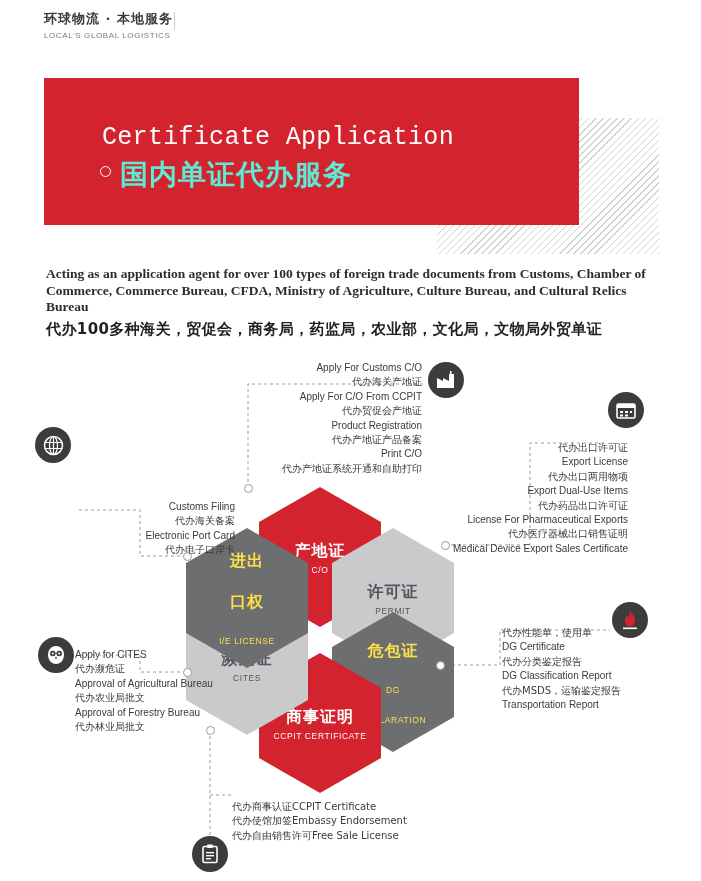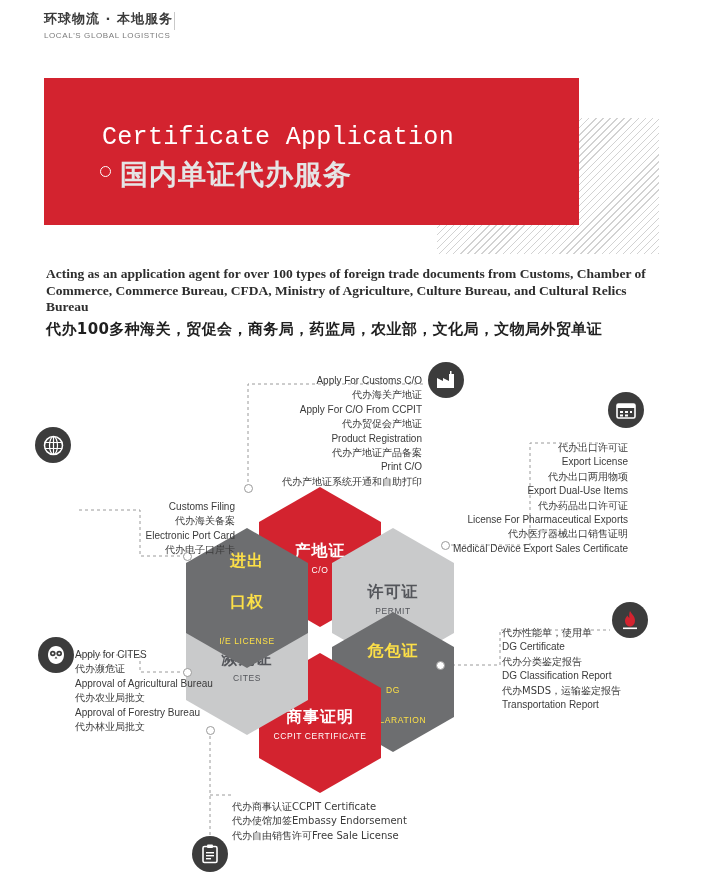--- a/index.html
+++ b/index.html
@@ -84,21 +84,21 @@
     color: #ffffff;
     letter-spacing: 0.3px;
   }
   .banner-cn {
     position: absolute;
     left: 56px;
     top: 78px;
     font-family: "DejaVu Sans", sans-serif;
     font-size: 28px;
     font-weight: bold;
-    color: #e5e5e5;
+    color: #5eead4;
     letter-spacing: 1px;
     white-space: nowrap;
   }
   .banner-bullet {
     display: inline-block;
     width: 9px;
     height: 9px;
     border: 1.5px solid #ffffff;
     border-radius: 50%;
     margin-right: 9px;
@@ -300,21 +300,21 @@
     </div>
   </div>
 
   <div class="dot" style="left:244px; top:484px;"></div>
   <div class="dot" style="left:441px; top:541px;"></div>
   <div class="dot" style="left:436px; top:661px;"></div>
   <div class="dot" style="left:206px; top:726px;"></div>
   <div class="dot" style="left:183px; top:668px;"></div>
   <div class="dot" style="left:183px; top:552px;"></div>
 
-  <div class="callout right co-top" style="width:160px;margin-top:13px;">
+  <div class="callout right co-top" style="width:160px;">
     <div>Apply For Customs C/O</div>
     <div class="cn">代办海关产地证</div>
     <div>Apply For C/O From CCPIT</div>
     <div class="cn">代办贸促会产地证</div>
     <div>Product Registration</div>
     <div class="cn">代办产地证产品备案</div>
     <div>Print C/O</div>
     <div class="cn">代办产地证系统开通和自助打印</div>
   </div>
 

